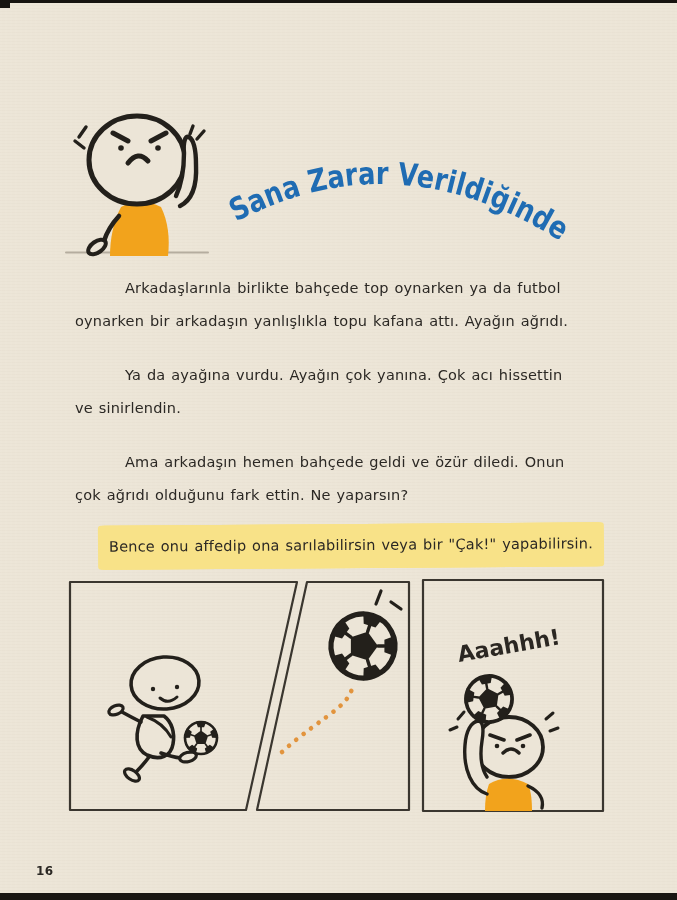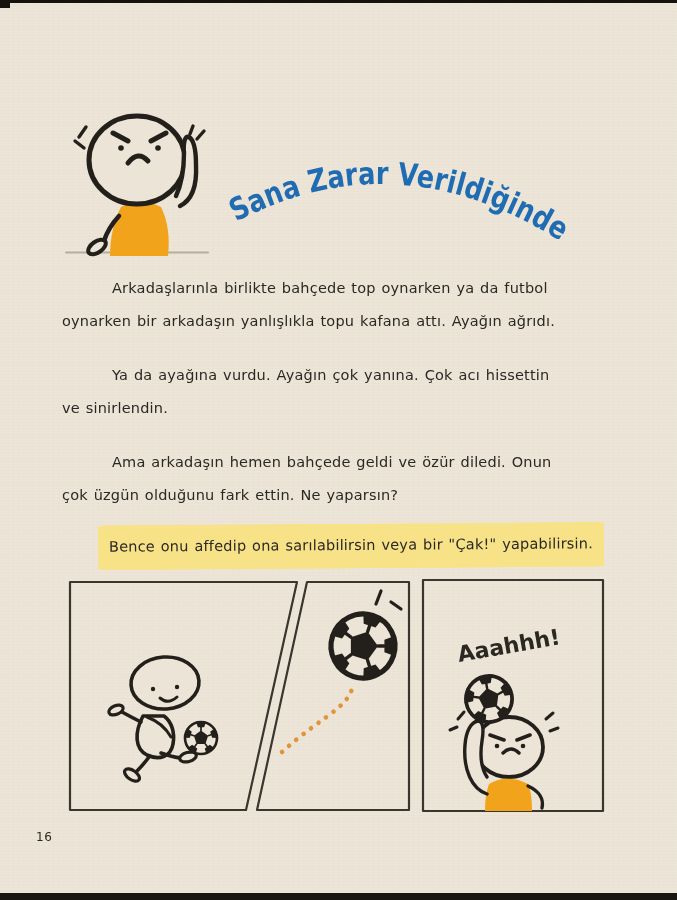--- a/index.html
+++ b/index.html
@@ -10,30 +10,30 @@
     background-image:
       repeating-linear-gradient(0deg, rgba(120,100,70,.025) 0 1px, rgba(0,0,0,0) 1px 3px),
       repeating-linear-gradient(90deg, rgba(255,255,255,.035) 0 2px, rgba(0,0,0,0) 2px 5px);
   }
   .edge-top{position:absolute;left:0;top:0;width:100%;height:3px;background:#16130f;}
   .edge-top-left{position:absolute;left:0;top:0;width:10px;height:8px;background:#16130f;}
   .edge-bottom{position:absolute;left:0;bottom:0;width:100%;height:7px;background:#1a1713;}
   .art{position:absolute;left:0;top:0;}
   .textcol{position:absolute;left:62px;top:0;width:560px;color:#2b2824;}
   .pline{
-    position:absolute;left:0;white-space:nowrap;
+    position:absolute;left:13px;white-space:nowrap;
     font-size:14.5px;line-height:33px;letter-spacing:.2px;word-spacing:1px;
   }
   .indent{padding-left:50px;}
   .hl{
     display:inline-block;background:#f8e288;border-radius:3px;
     padding:5px 9px 6px 9px;transform:rotate(-.4deg);
     box-shadow:2px 0 0 #f8e288, -2px 0 0 #f8e288;
   }
-  .pagenum{position:absolute;left:36px;top:830px;font-size:12px;font-weight:normal;color:#2b2824;letter-spacing:.5px;}
+  .pagenum{position:absolute;left:36px;top:864px;font-size:12px;font-weight:bold;color:#2b2824;letter-spacing:.5px;}
 </style>
 </head>
 <body>
 
 <div class="page">
 
   <svg class="art" width="677" height="900" viewBox="0 0 677 900">
     <defs>
       <path id="titleArc" d="M 236 222 Q 402 134 574 250" fill="none"></path>
       <g id="ball">
@@ -122,21 +122,21 @@
   </svg>
 
   <div class="textcol">
     <div class="pline indent" style="top:272px">Arkadaşlarınla birlikte bahçede top oynarken ya da futbol</div>
     <div class="pline" style="top:305px">oynarken bir arkadaşın yanlışlıkla topu kafana attı. Ayağın ağrıdı.</div>
 
     <div class="pline indent" style="top:359px">Ya da ayağına vurdu. Ayağın çok yanına. Çok acı hissettin</div>
     <div class="pline" style="top:392px">ve sinirlendin.</div>
 
     <div class="pline indent" style="top:446px">Ama arkadaşın hemen bahçede geldi ve özür diledi. Onun</div>
-    <div class="pline" style="top:479px">çok üzgün olduğunu fark ettin. Ne yaparsın?</div>
+    <div class="pline" style="top:479px">çok ağrıdı olduğunu fark ettin. Ne yaparsın?</div>
 
     <div class="pline" style="top:524px;left:38px">
       <span class="hl">Bence onu affedip ona sarılabilirsin veya bir "Çak!" yapabilirsin.</span>
     </div>
   </div>
 
   <div class="pagenum">16</div>
 
   <div class="edge-top"></div>
   <div class="edge-top-left"></div>

